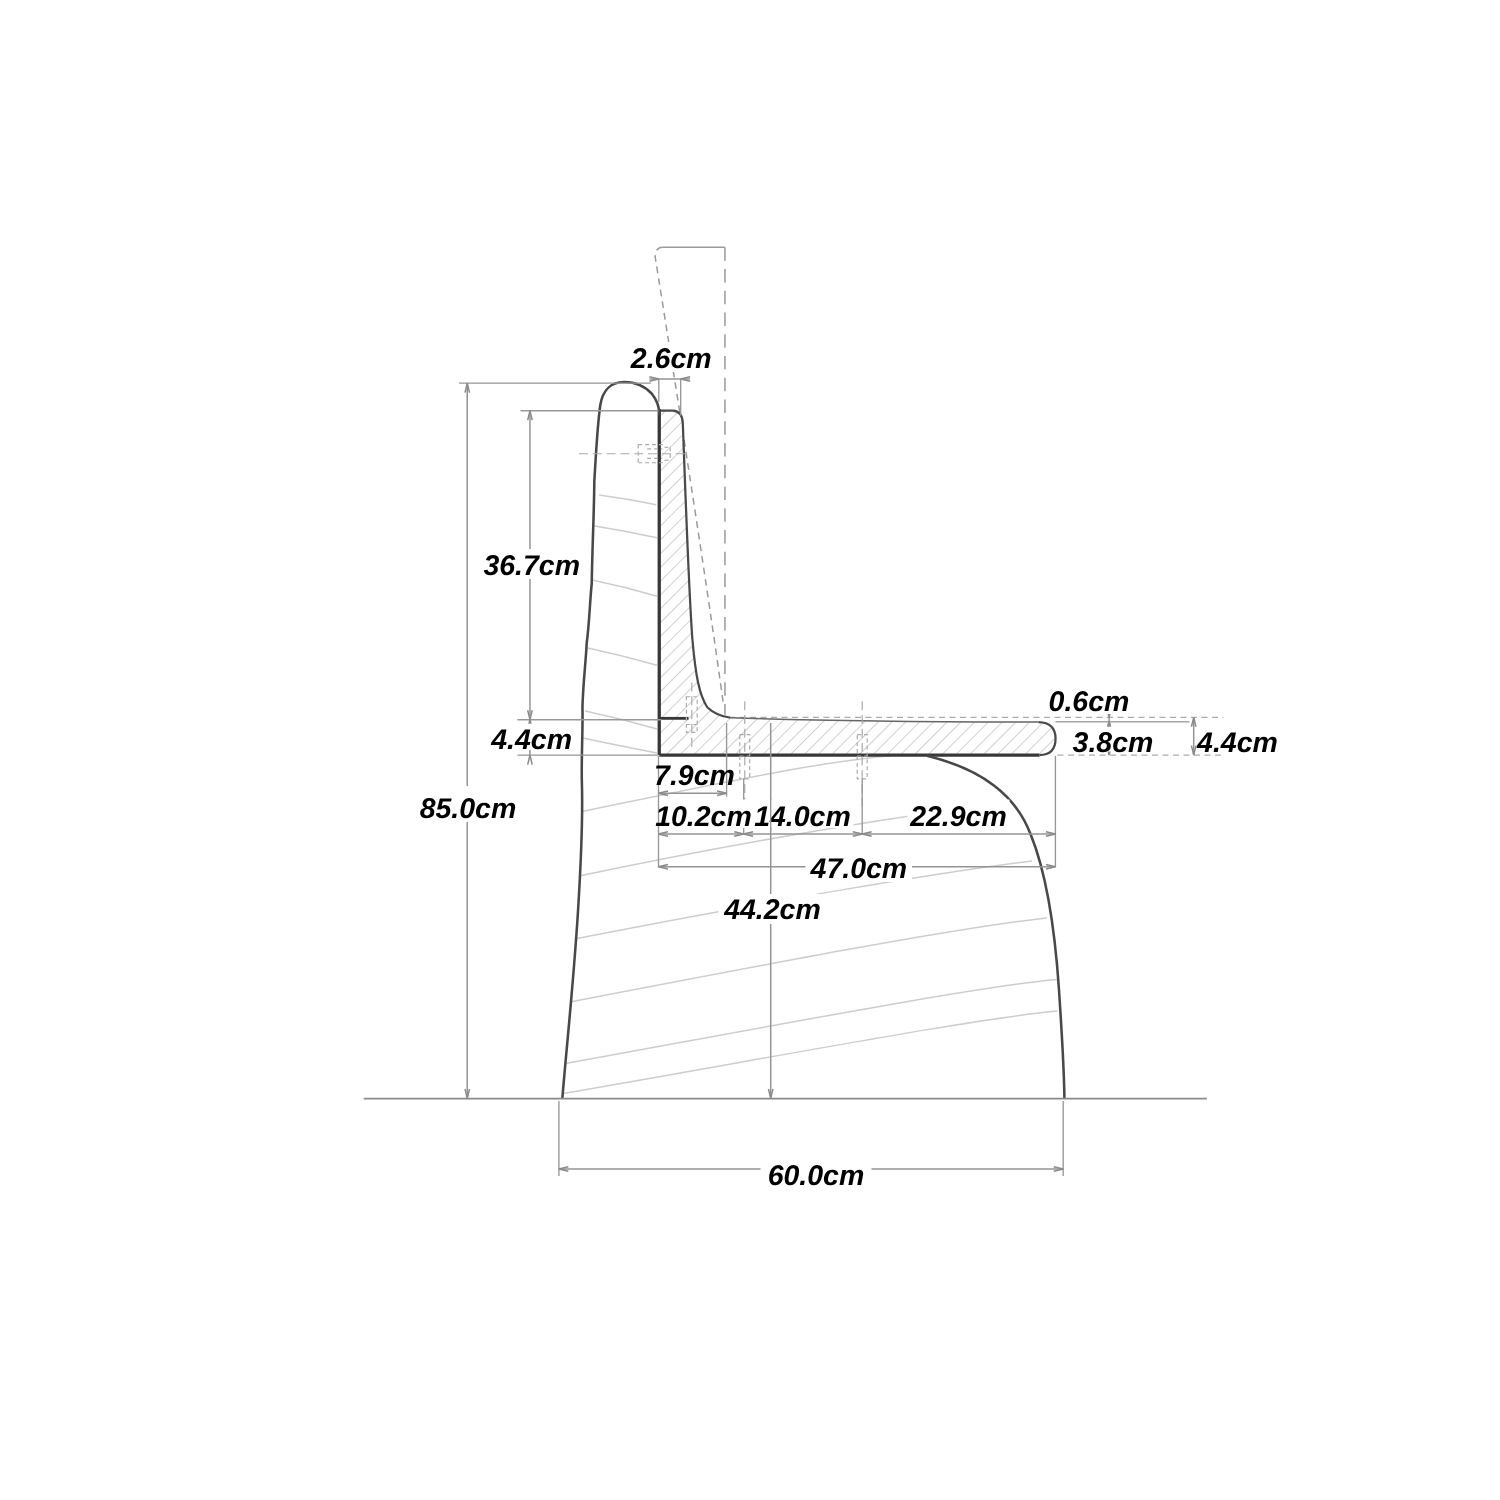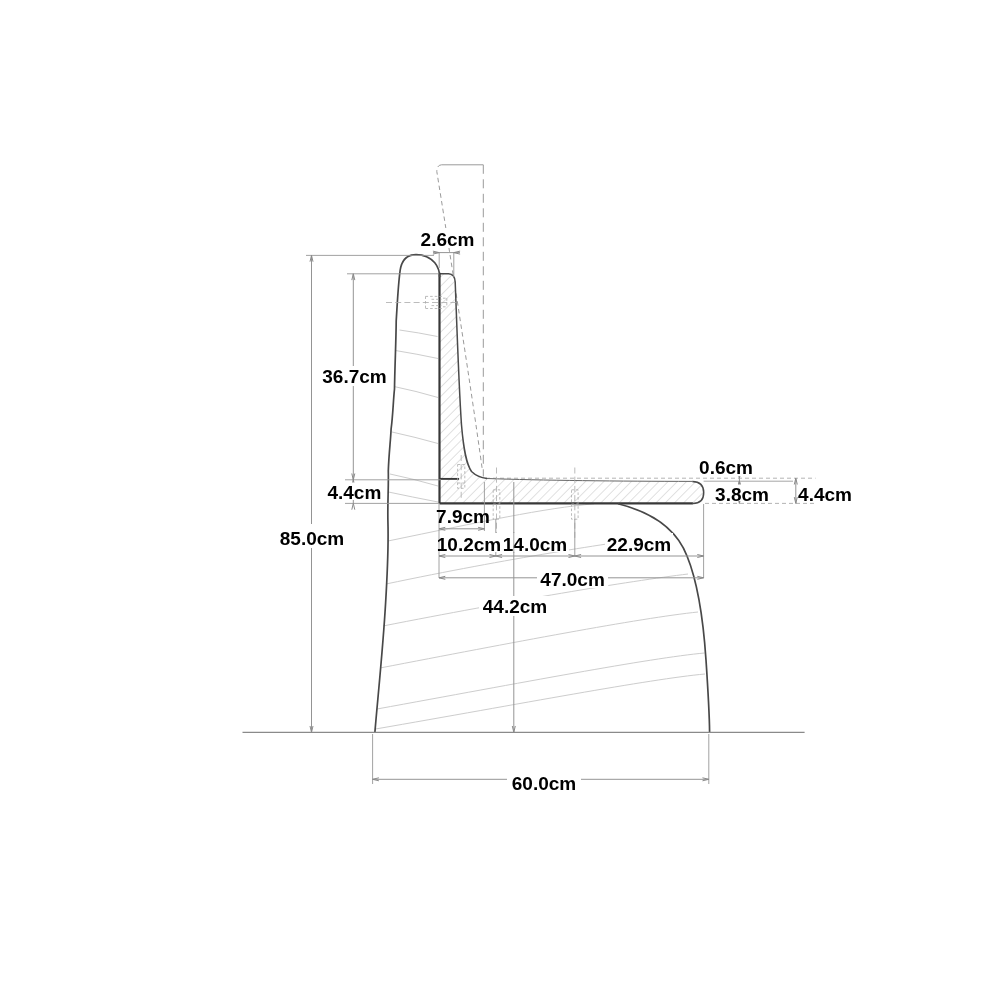--- a/index.html
+++ b/index.html
@@ -1,16 +1,16 @@
 <!DOCTYPE html>
 <html><head>
 <meta charset="utf-8">
 <style>
 html,body{margin:0;padding:0;background:#ffffff;}
-#wrap{width:1000px;height:944px;position:relative;background:#fff;will-change:transform;}
+#wrap{width:1000px;height:944px;position:relative;background:#fff;will-change:transform;font-style:italic;}
 text{font-family:"Liberation Sans",sans-serif;font-weight:bold;font-size:19px;fill:#000000;}
 </style>
 </head>
 <body>
 
 <div id="wrap">
 <svg width="1000" height="1000" viewBox="0 0 1000 1000" xmlns="http://www.w3.org/2000/svg">
 <defs>
 <pattern id="hatch" width="6.5" height="6.5" patternUnits="userSpaceOnUse" patternTransform="rotate(45)">
 <line x1="0" y1="0" x2="0" y2="6.5" stroke="#c2c2c2" stroke-width="1"></line>

